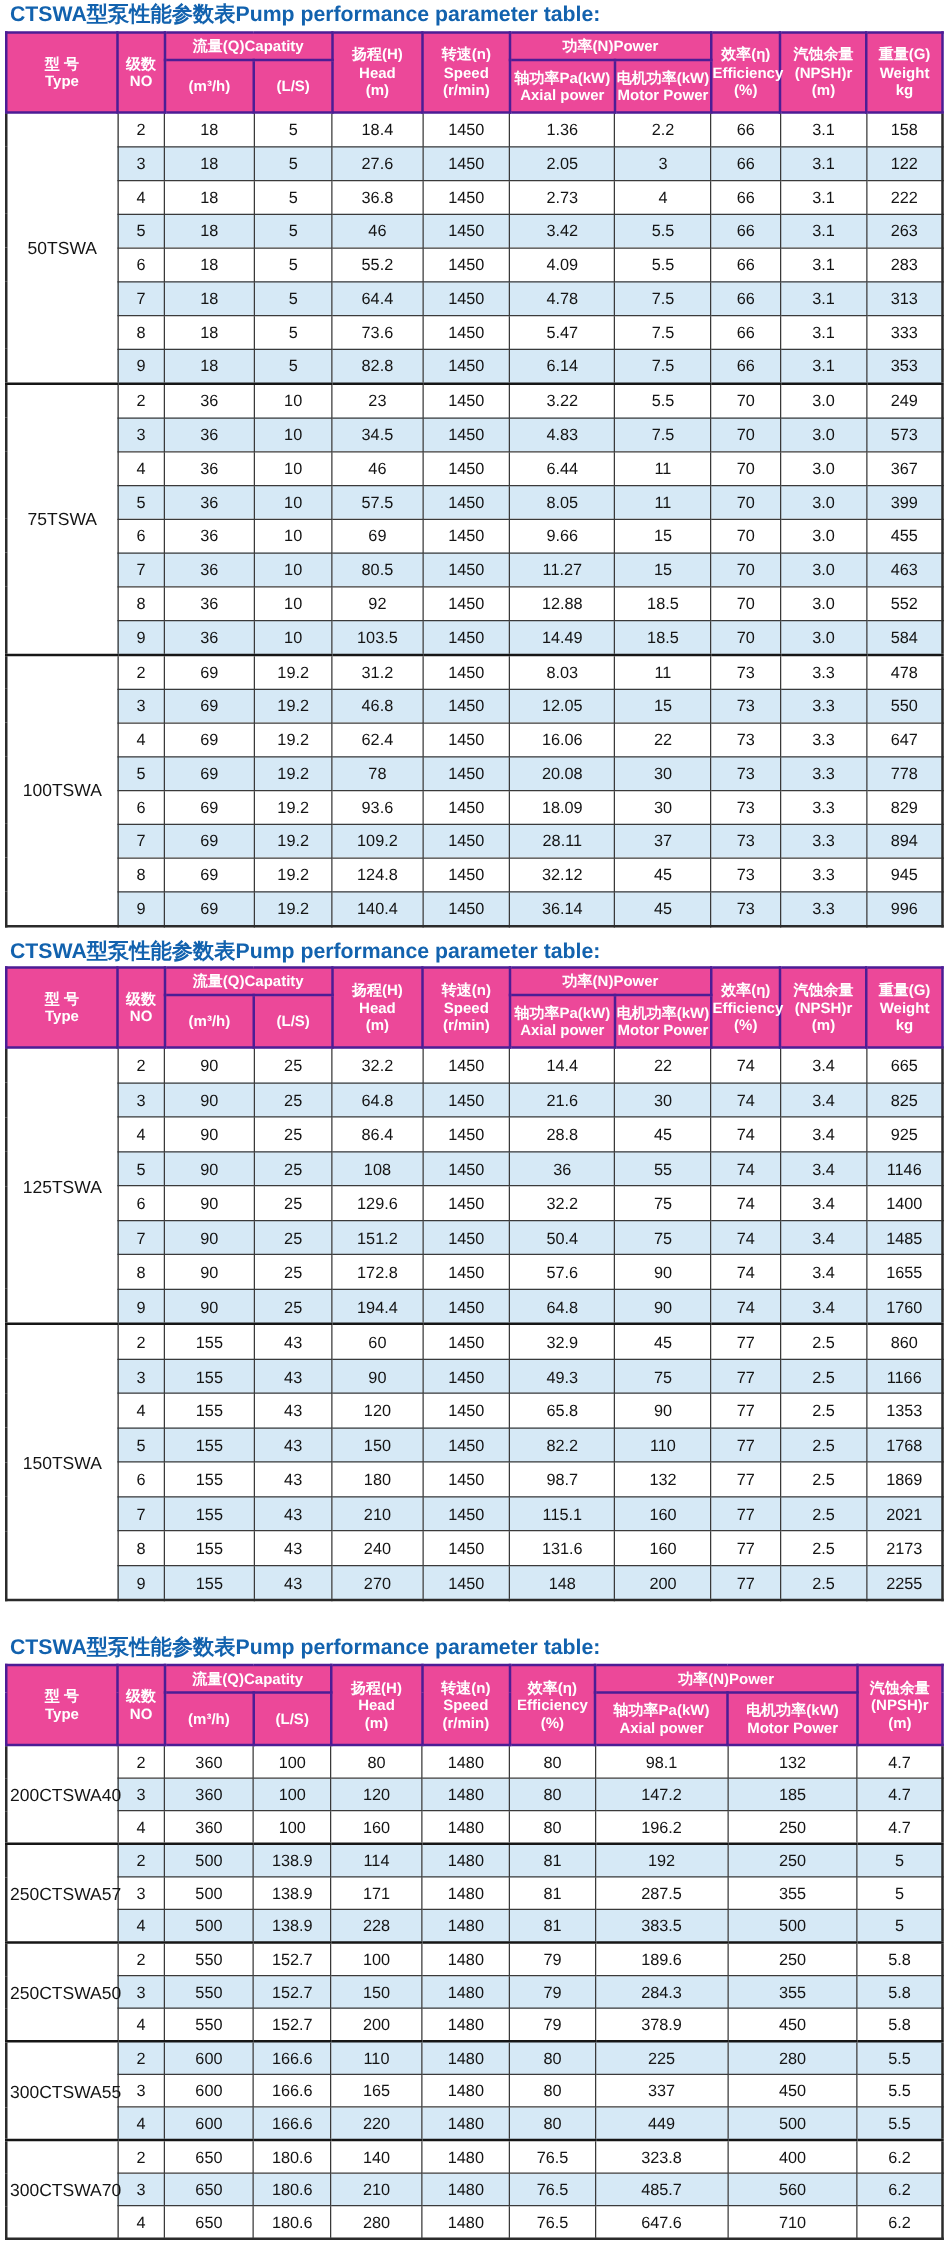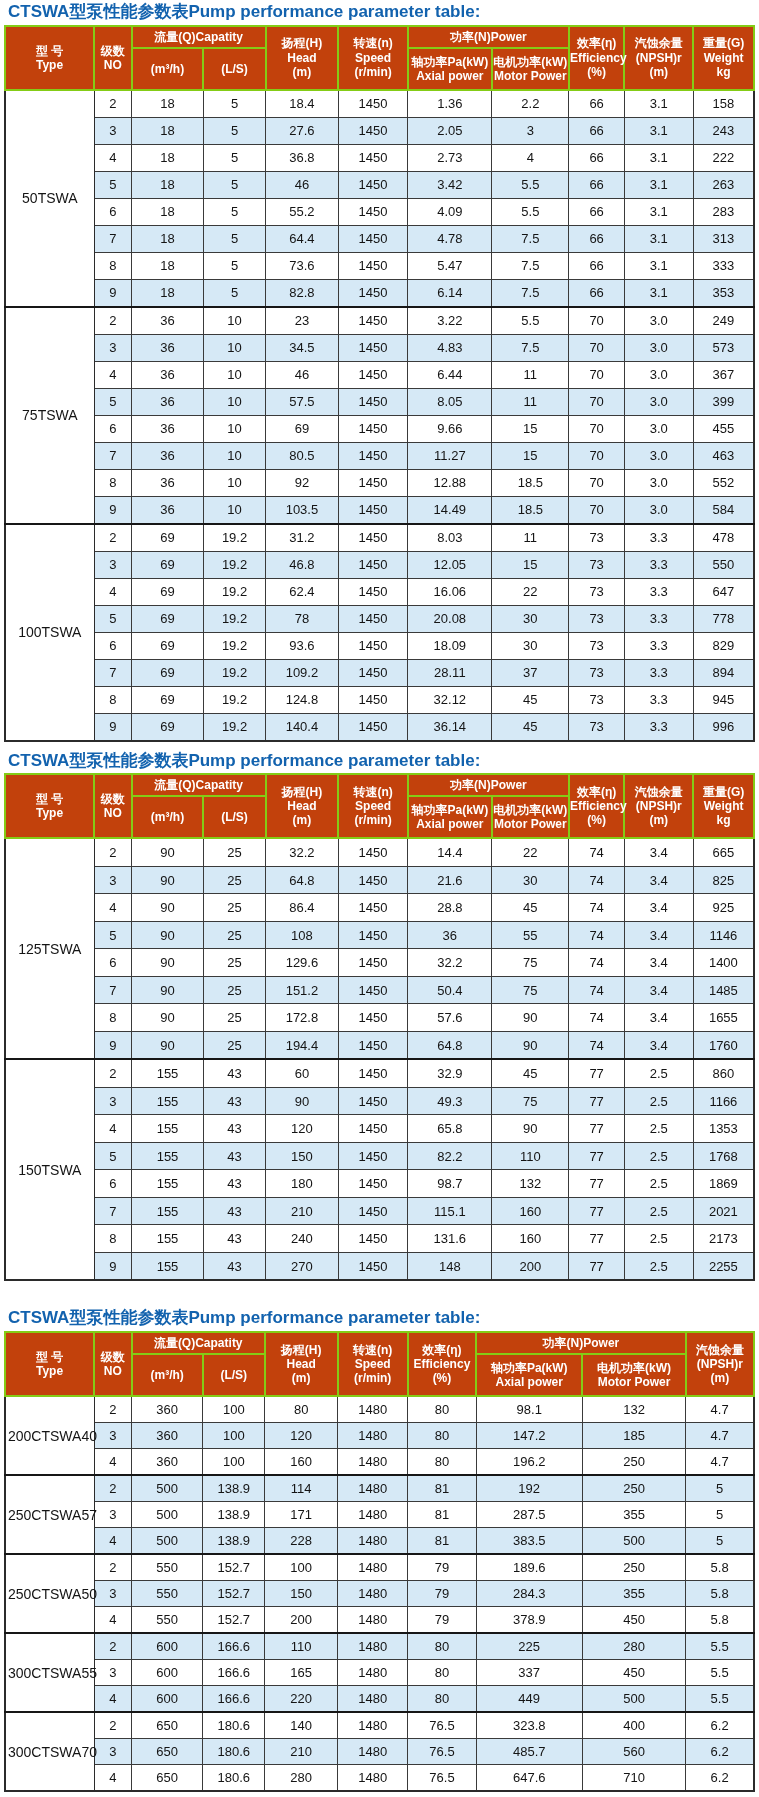--- a/index.html
+++ b/index.html
@@ -19,28 +19,28 @@
   }
   .title-2{margin-top:9px;}
   .title-3{margin-top:27px;}
   .tbl-host table{
     width:751px;
     border-collapse:collapse;
     table-layout:fixed;
     border:2.5px solid #2b2b2b;
   }
   thead th{
-    background:#c2410c;
+    background:#ec4899;
     color:#ffffff;
     font-weight:bold;
     font-size:12px;
     line-height:1.18;
     text-align:center;
     vertical-align:middle;
-    border:2px solid #84cc16;
+    border:2px solid #4c1d95;
     white-space:pre-line;
     padding:1px 0;
   }
   thead tr.h-top{height:22px;}
   thead tr.h-sub{height:42px;}
   tbody td{
     border:1px solid #3a3a3a;
     text-align:center;
     vertical-align:middle;
     font-size:13px;
@@ -130,21 +130,21 @@
           <tr class="alt">
             <td>3</td>
             <td>18</td>
             <td>5</td>
             <td>27.6</td>
             <td>1450</td>
             <td>2.05</td>
             <td>3</td>
             <td>66</td>
             <td>3.1</td>
-            <td>243</td>
+            <td>122</td>
           </tr>
           <tr>
             <td>4</td>
             <td>18</td>
             <td>5</td>
             <td>36.8</td>
             <td>1450</td>
             <td>2.73</td>
             <td>4</td>
             <td>66</td>

